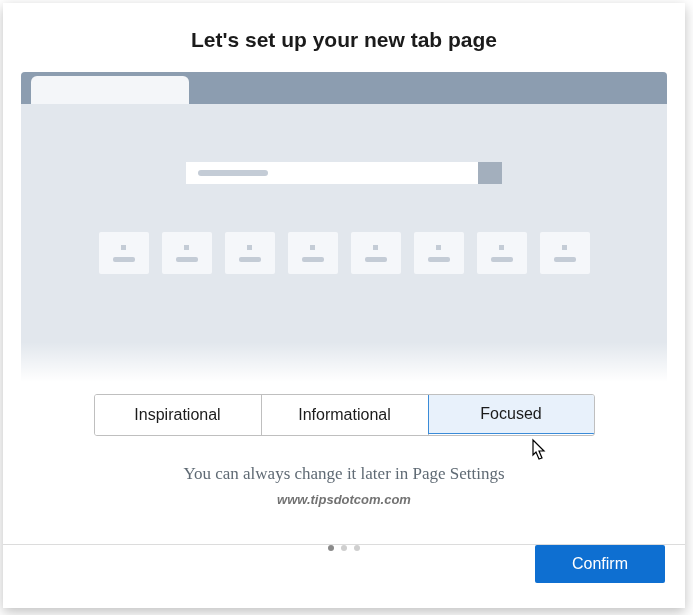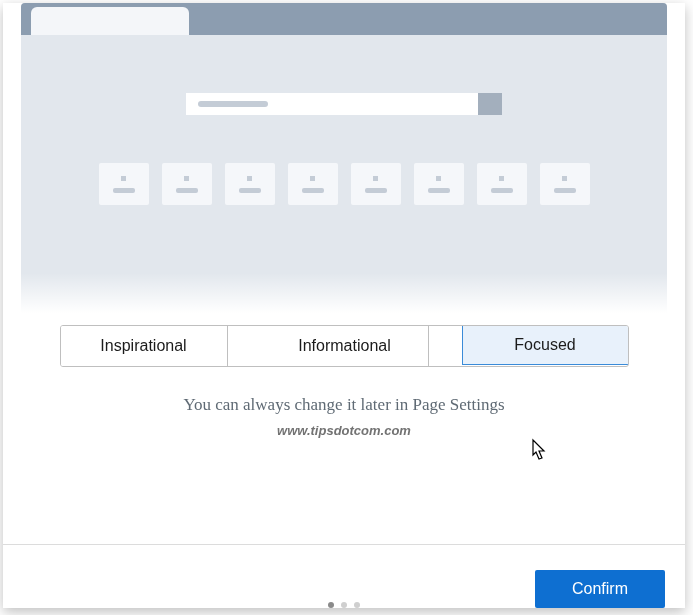--- a/index.html
+++ b/index.html
@@ -109,21 +109,20 @@
   .options-row {
     display: flex;
     justify-content: center;
     margin-top: 12px;
   }
   .seg {
     display: flex;
     border: 1px solid #bfbfbf;
     border-radius: 3px;
     overflow: hidden;
-    gap: 34px;
   }
   .seg-btn {
     width: 167px;
     height: 40px;
     background: #fff;
     border: none;
     border-right: 1px solid #bfbfbf;
     font-size: 16px;
     color: #1b1b1b;
     cursor: pointer;
@@ -159,21 +158,21 @@
     color: #737373;
     margin-top: 8px;
     font-family: Arial, sans-serif;
   }
   
   .footer {
     margin-top: auto;
     border-top: 1px solid #dcdcdc;
     height: 64px;
     display: flex;
-    align-items: flex-end;
+    align-items: flex-start;
     position: relative;
   }
   .dots {
     position: absolute;
     left: 50%;
     transform: translateX(-50%);
     display: flex;
     gap: 7px;
   }
   .dot {
@@ -193,20 +192,21 @@
     border-radius: 2px;
     cursor: pointer;
     font-family: inherit;
   }
 </style>
 </head>
 <body>
 
 <div class="dialog">
 
+  <div class="title">Let's set up your new tab page</div>
 
   <div class="preview-wrap">
     <div class="preview">
       <div class="tabbar">
         <div class="tab-shape"></div>
       </div>
       <div class="preview-body">
         <div class="searchbar">
           <div class="search-input">
             <div class="search-input-line"></div>

